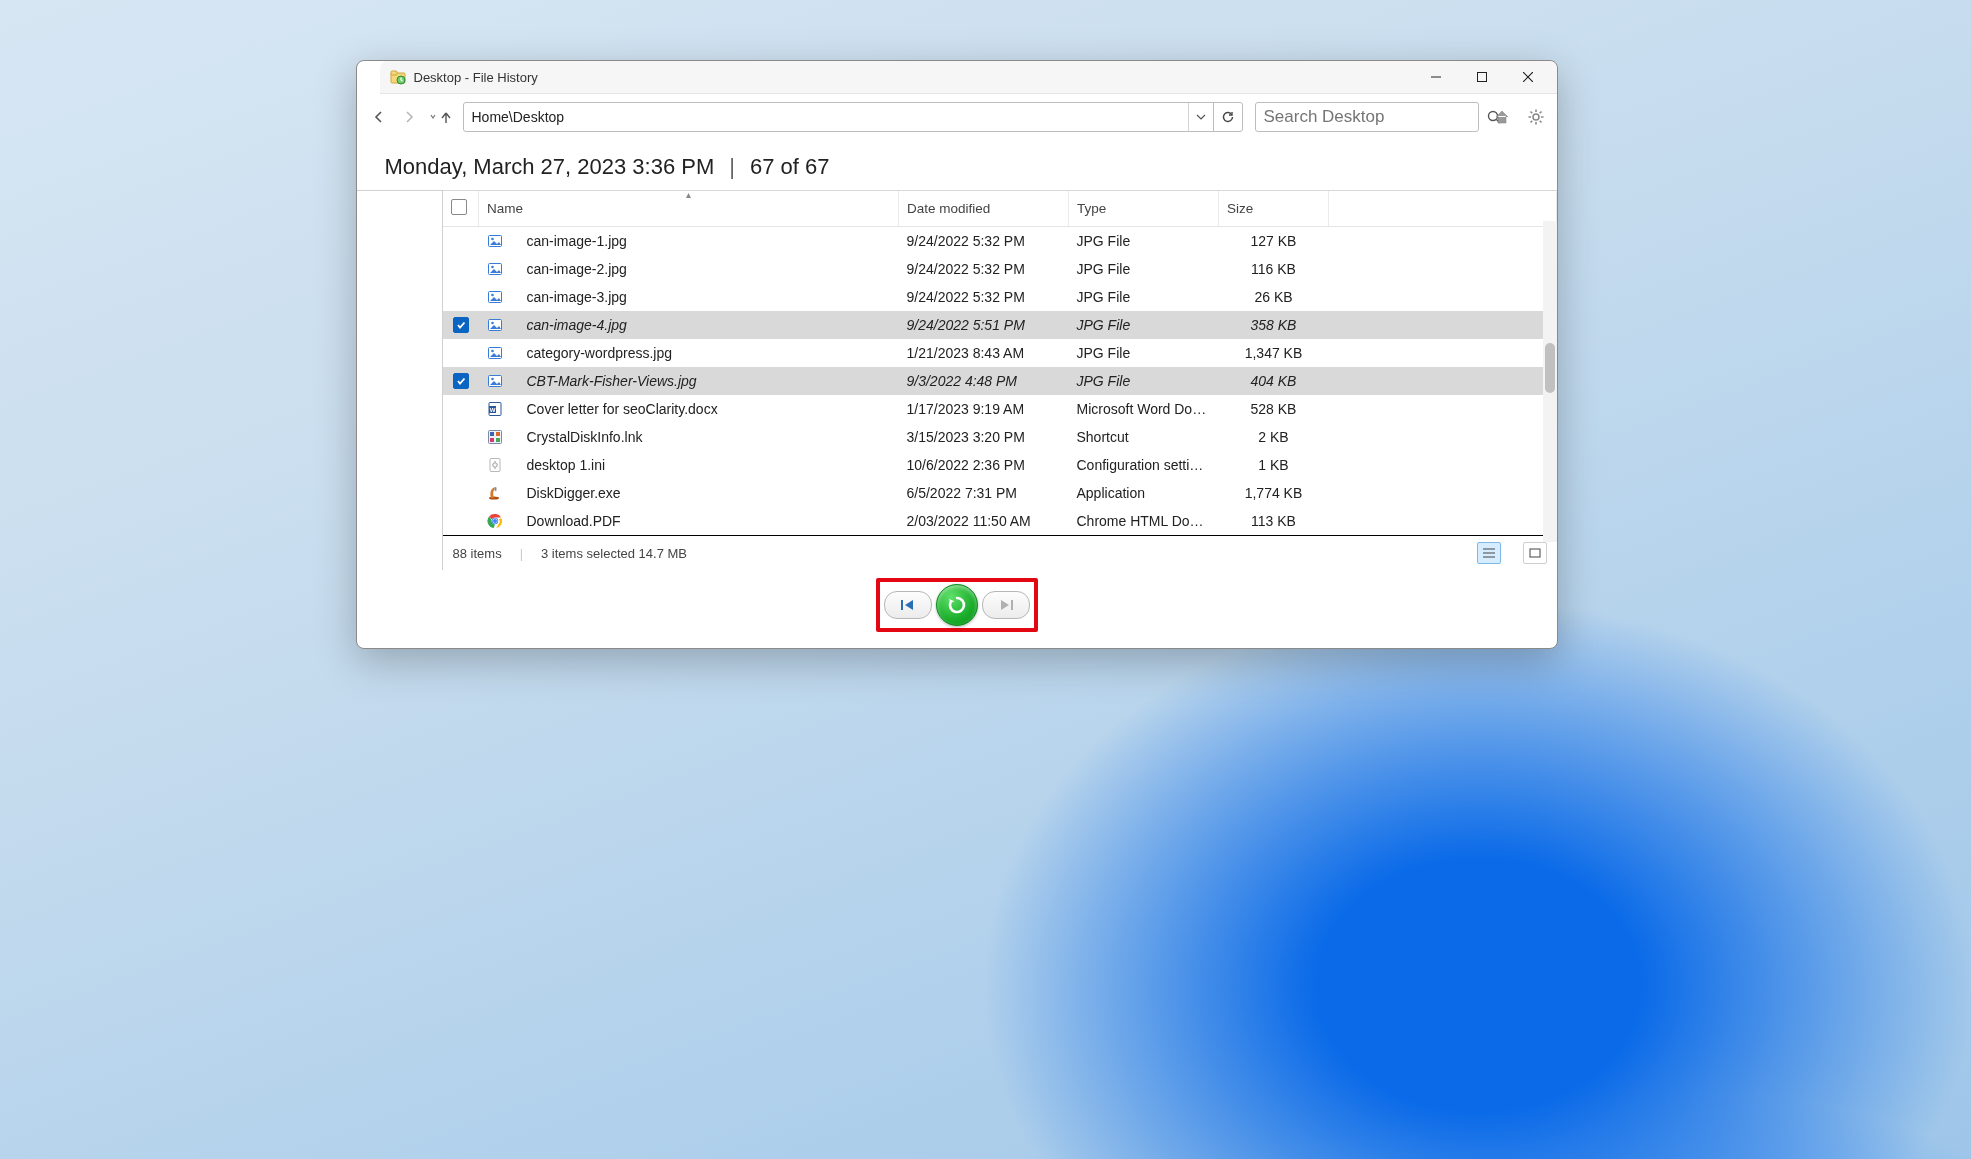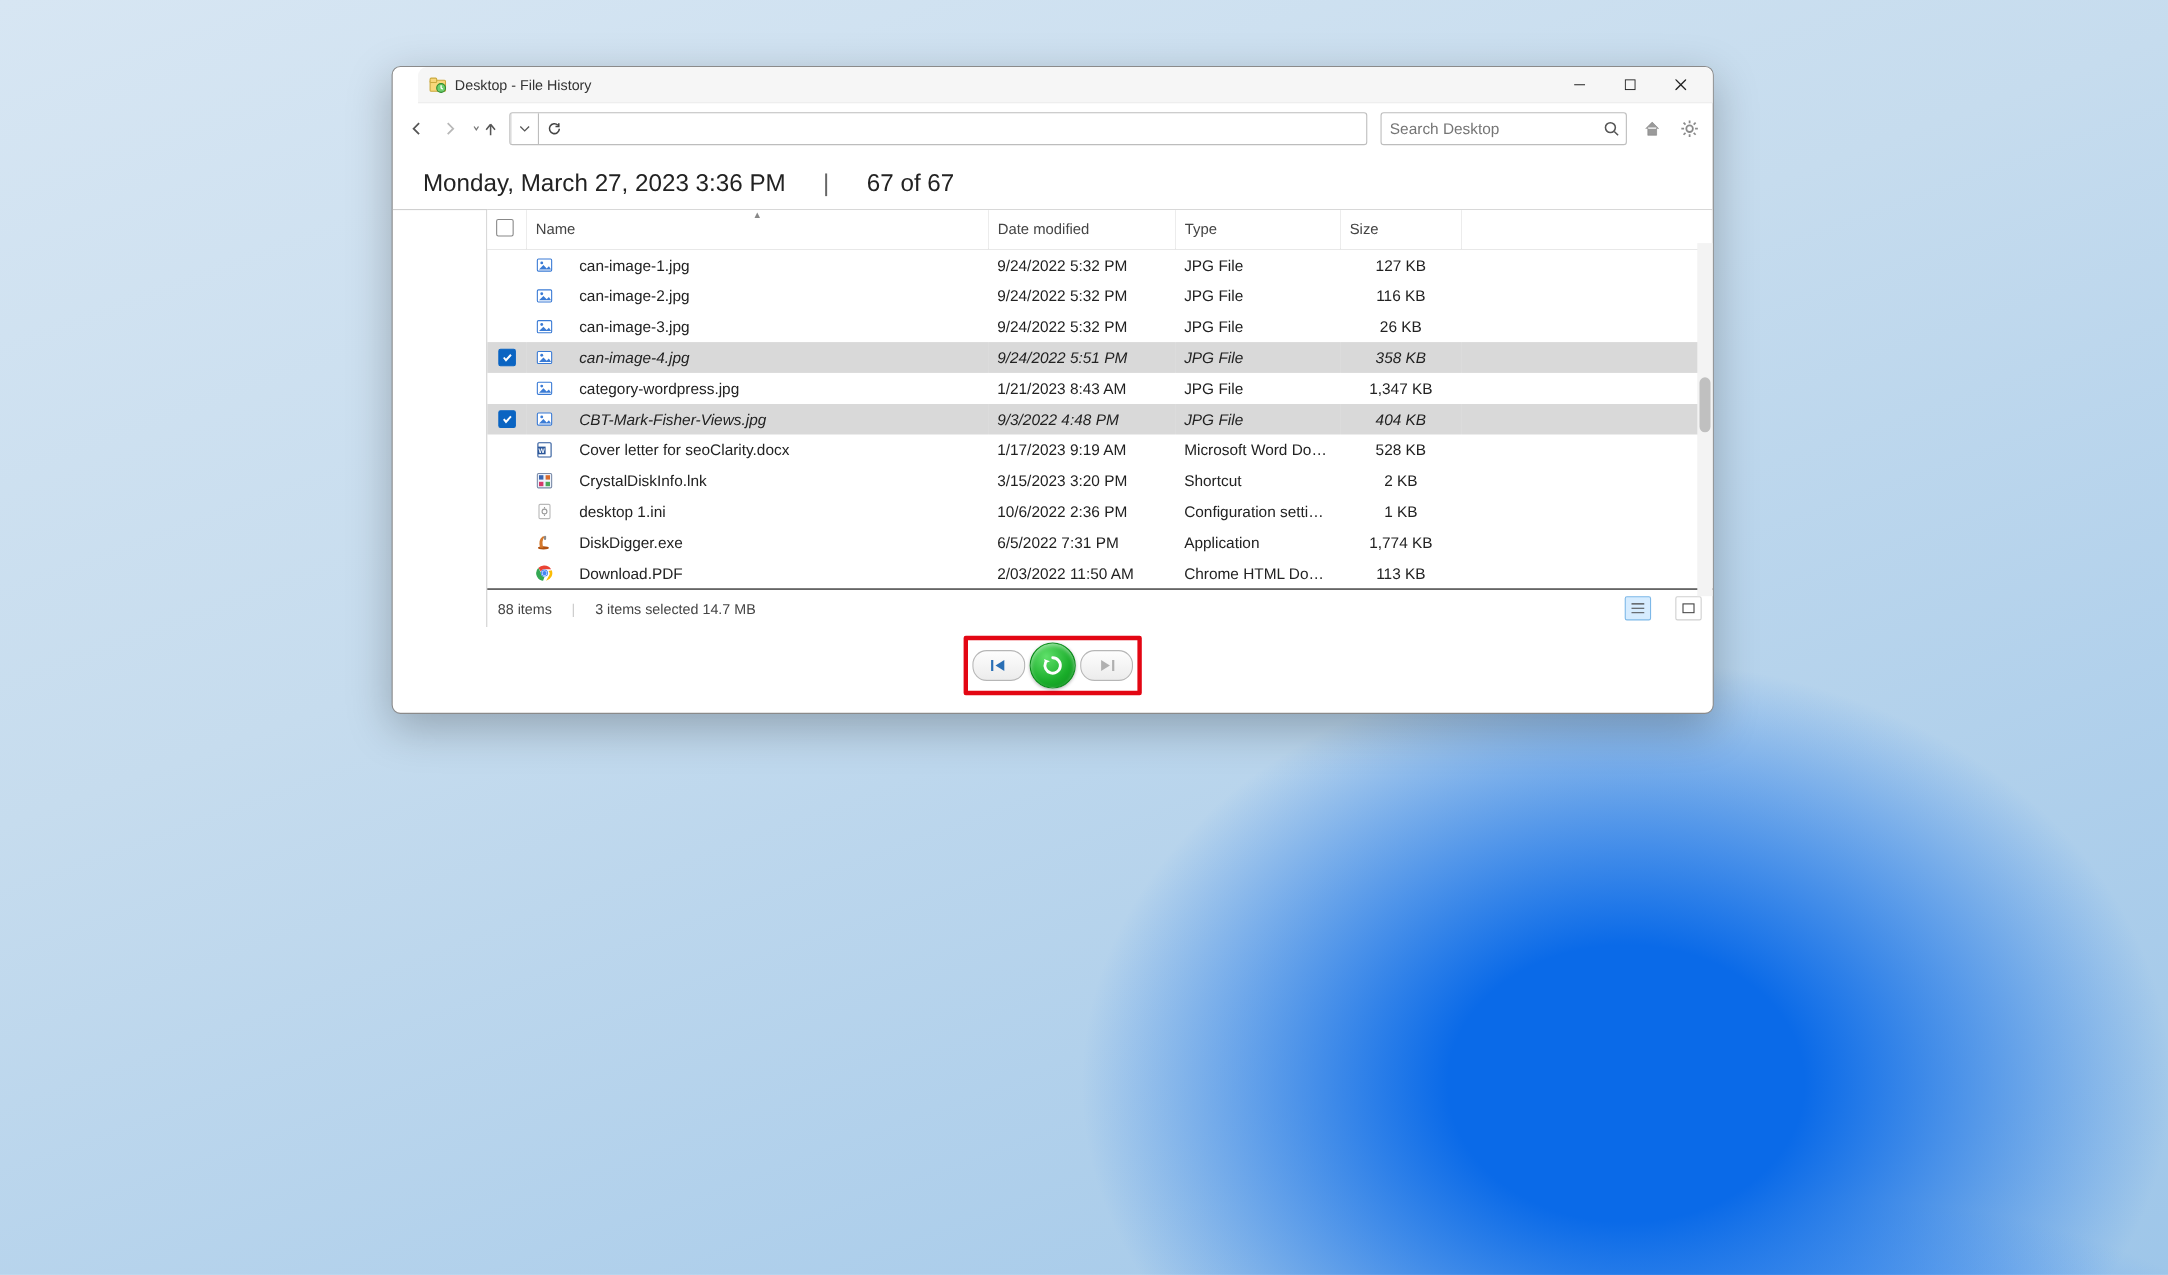--- a/index.html
+++ b/index.html
@@ -37,27 +37,27 @@
   .caret-up{display:flex;align-items:center;color:#555;font-size:13px;gap:2px;margin:0 4px 0 2px;}
   .addressbar{
     flex:1;display:flex;align-items:center;border:1px solid #bdbdbd;border-radius:3px;height:28px;
   }
   .addressbar .path{flex:1;padding:0 8px;font-size:14px;color:#222;}
   .addressbar .dd{width:24px;height:100%;display:flex;align-items:center;justify-content:center;border-left:1px solid #d5d5d5;color:#555;}
   .addressbar .refresh{width:28px;height:100%;display:flex;align-items:center;justify-content:center;border-left:1px solid #bdbdbd;color:#444;}
   .searchbox{
     width:210px;height:28px;border:1px solid #bdbdbd;border-radius:3px;display:flex;align-items:center;padding:0 6px;margin-left:6px;
   }
-  .searchbox input{border:none;outline:none;flex:1;font-size:14px;color:#555;background:transparent;}
+  .searchbox input{border:none;outline:none;flex:1;font-size:17px;color:#555;background:transparent;}
   .searchbox .sicon{color:#555;}
   .ticon{width:22px;height:22px;display:flex;align-items:center;justify-content:center;color:#8a8a8a;margin-left:6px;}
 
   .heading{
     padding:14px 28px 10px 28px;font-size:22px;color:#222;font-weight:400;
-    display:flex;align-items:center;gap:34px;
+    display:flex;align-items:center;gap:15px;
   }
   .heading .sep{color:#666;}
   .body-row{display:flex;align-items:stretch;}
   .left-gutter{width:86px;border-right:1px solid #d0d0d0;border-top:1px solid #d0d0d0;box-sizing:border-box;}
   .list-wrap{flex:1;display:flex;flex-direction:column;border-top:1px solid #d8d8d8;position:relative;}
 
   table.files{width:100%;border-collapse:collapse;table-layout:fixed;}
   table.files th{
     text-align:left;font-weight:400;color:#444;font-size:13.5px;
     padding:8px 8px;border-right:1px solid #eaeaea;border-bottom:1px solid #e5e5e5;background:#fff;
@@ -151,20 +151,21 @@
         </div>
     <div class="caret-up">
       <svg width="8" height="12">
             <path d="M2 4 L4 7 L6 4" fill="none" stroke="#777" stroke-width="1.2"></path>
           </svg>
       <svg width="14" height="14">
             <path d="M7 3 L3 8 M7 3 L11 8 M7 3 V13" fill="none" stroke="#555" stroke-width="1.4"></path>
           </svg>
     </div>
     <div class="addressbar">
+      <span class="path">Home\Desktop</span>
       <span class="dd">
             <svg width="10" height="10">
               <path d="M1 3 L5 7 L9 3" fill="none" stroke="currentColor" stroke-width="1.2"></path>
             </svg>
           </span>
       <span class="refresh">
             <svg width="14" height="14">
               <path d="M11.5 7a4.5 4.5 0 1 1-1.3-3.2" fill="none" stroke="currentColor" stroke-width="1.4"></path>
               <path d="M11 2 L11 5 L8 5" fill="none" stroke="currentColor" stroke-width="1.4"></path>
             </svg>

